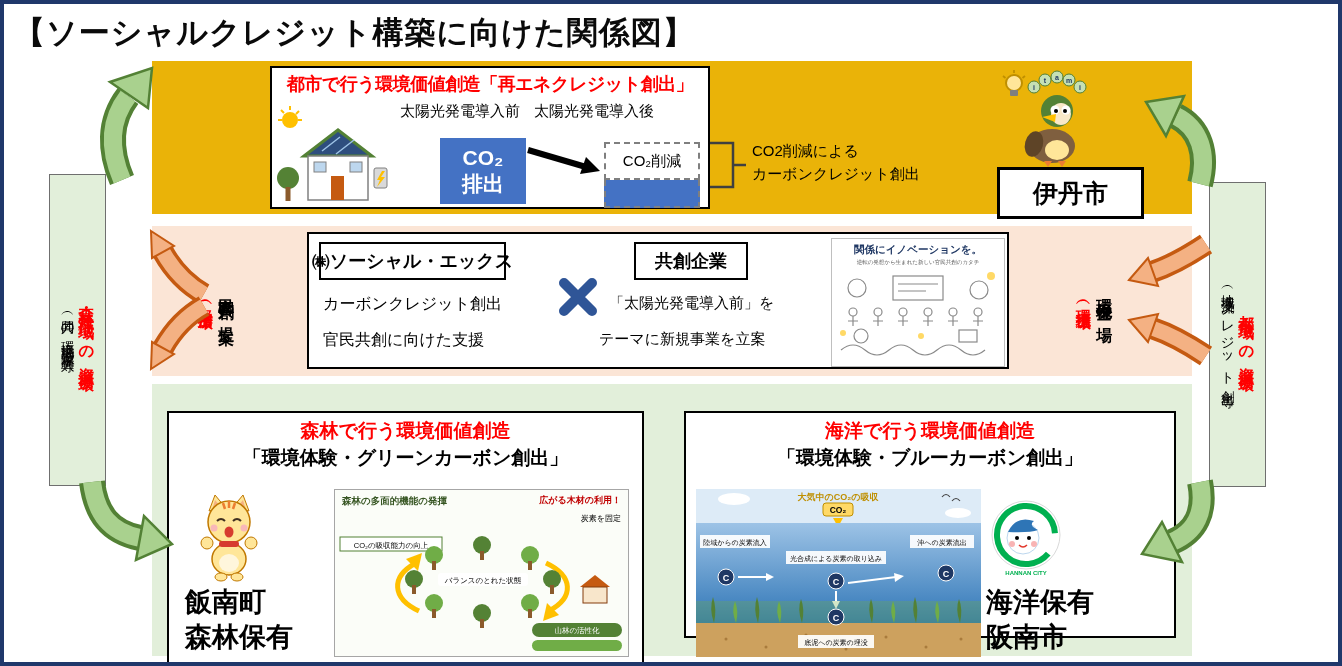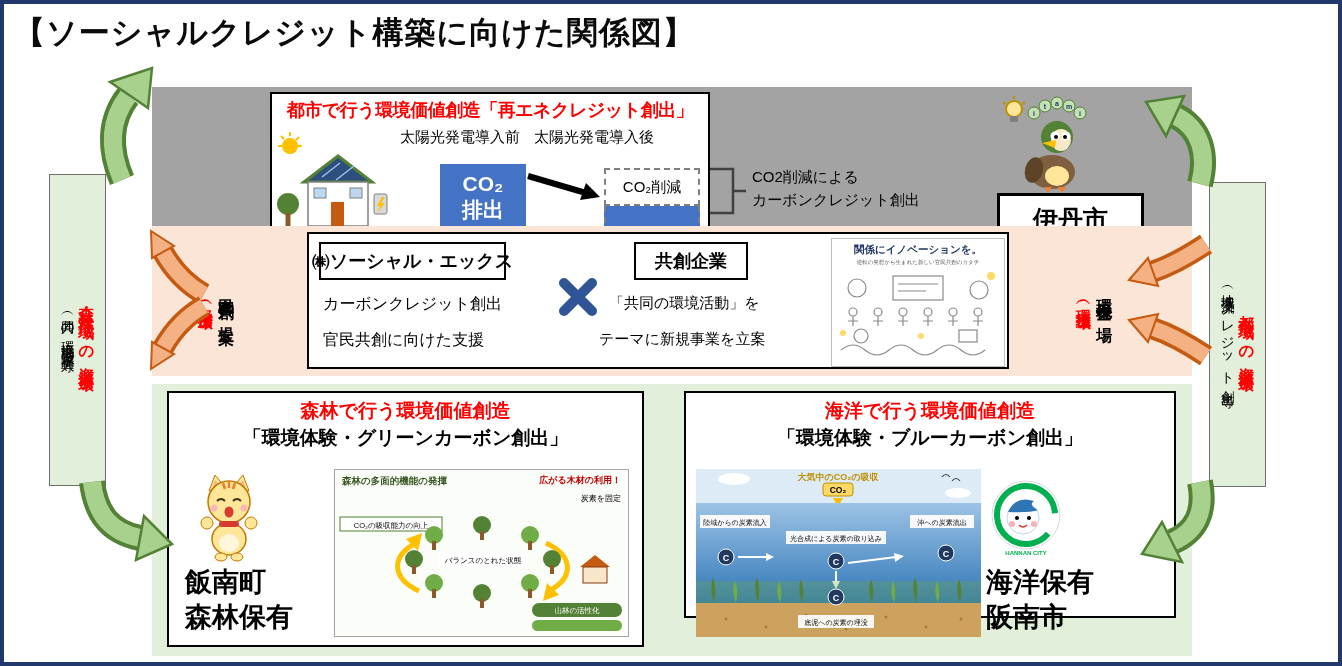--- a/index.html
+++ b/index.html
@@ -2,21 +2,21 @@
 <html><head>
 <meta charset="utf-8">
 <style>
   * { margin:0; padding:0; box-sizing:border-box; }
   html,body { background:#fff; }
   body { width:1342px; height:666px; font-family:"Liberation Sans","DejaVu Sans",sans-serif; color:#000; }
   .page { position:relative; width:1342px; height:666px; border:4px solid #20386B; background:#fff; overflow:hidden; }
   .abs { position:absolute; }
   .page-title { position:absolute; left:10px; top:8px; font-size:31px; font-weight:bold; letter-spacing:1px; color:#0a0a0a; white-space:nowrap; }
   .panel { position:absolute; }
-  .cream { background:#a3a3a3;margin-top:26px; }
+  .cream { background:#eab308; }
   .pink  { background:#FBE5D6; }
   .greenbg { background:#E2EFDA; }
   .red { color:#FF0000; }
   .diagram-box { position:absolute; background:#fff; border:2px solid #000; }
   .urban-title { position:absolute; left:0; right:0; top:4px; text-align:center; font-size:18px; font-weight:bold; color:#FF0000; letter-spacing:-0.5px; white-space:nowrap; }
   .lbl { position:absolute; font-size:15px; color:#000; white-space:nowrap; }
   .co2-box { position:absolute; background:#4472C4; color:#fff; font-weight:bold; font-size:21px; line-height:1.25; display:flex; flex-direction:column; align-items:center; justify-content:center; }
   .co2-dash { position:absolute; background:#fff; border:2px dashed #7F7F7F; display:flex; align-items:center; justify-content:center; font-size:15px; }
   .co2-remain { position:absolute; background:#4472C4; border:2px dashed #7F7F7F; border-top:none; }
   .note { position:absolute; font-size:15px; line-height:1.55; white-space:nowrap; }
@@ -25,21 +25,21 @@
   .route-box { position:absolute; background:#E2EFDA; border:1px solid #6f6f6f; display:flex; justify-content:center; align-items:center; }
   .vtext { writing-mode:vertical-rl; text-align:center; line-height:1.3; }
   .vtext span { display:block; }
   .route-main { font-size:15.5px; font-weight:bold; color:#FF0000; letter-spacing:3px; }
   .route-sub  { font-size:13.5px; color:#000; letter-spacing:2px; }
   .vgroup { position:absolute; display:flex; justify-content:center; }
   .vg-main { font-size:16px; font-weight:600; color:#000; letter-spacing:2px; }
   .vg-sub  { font-size:15px; font-weight:600; color:#FF0000; letter-spacing:2px; }
   .mid-box { position:absolute; background:#fff; border:2px solid #000; }
   .mid-line { position:absolute; font-size:16px; white-space:nowrap; }
-  .sub-panel { position:absolute; background:#fff; border:2px solid #000; }
+  .sub-panel { position:absolute; background:#fff; border:2px solid #000;margin-top:20px; }
   .sec-title { position:absolute; left:0; right:0; top:5px; text-align:center; font-size:19px; font-weight:bold; line-height:1.4; white-space:nowrap; }
   .owner { position:absolute; font-size:27px; font-weight:bold; line-height:1.3; white-space:nowrap; }
   svg { display:block; }
   .overlay { position:absolute; left:0; top:0; pointer-events:none; }
 </style>
 </head>
 <body>
 
 <div class="page">
 
@@ -161,21 +161,21 @@
     <div class="mid-box" style="left:155px;top:6px;width:702px;height:137px;">
       <div class="name-box" style="left:10px;top:8px;width:187px;height:38px;">㈱ソーシャル・エックス</div>
       <div class="mid-line" style="left:14px;top:60px;">カーボンクレジット創出</div>
       <div class="mid-line" style="left:14px;top:96px;">官民共創に向けた支援</div>
 
       <svg class="abs" style="left:246px;top:40px;width:46px;height:46px;" viewBox="0 0 46 46">
         <path d="M9,9 L37,37 M37,9 L9,37" stroke="#2F5597" stroke-width="10" stroke-linecap="round"></path>
       </svg>
 
       <div class="name-box" style="left:325px;top:8px;width:114px;height:38px;">共創企業</div>
-      <div class="mid-line" style="left:300px;top:60px;font-size:15px;">「共同の環境活動」を</div>
+      <div class="mid-line" style="left:300px;top:60px;font-size:15px;">「太陽光発電導入前」を</div>
       <div class="mid-line" style="left:290px;top:96px;font-size:15px;">テーマに新規事業を立案</div>
 
       <svg class="abs" style="left:522px;top:4px;width:174px;height:129px;" viewBox="0 0 174 129">
         <rect x="0.5" y="0.5" width="173" height="128" fill="#fff" stroke="#BFBFBF"></rect>
         <text x="87" y="15" font-size="10.5" font-weight="bold" fill="#203864" text-anchor="middle">関係にイノベーションを。</text>
         <text x="87" y="26" font-size="5.5" fill="#595959" text-anchor="middle">逆転の発想から生まれた新しい官民共創のカタチ</text>
         <g stroke="#8A8A8A" fill="none" stroke-width="1.2">
           <rect x="62" y="38" width="50" height="24"></rect>
           <path d="M67,46 h40 M67,53 h28"></path>
           <circle cx="26" cy="50" r="9"></circle>

